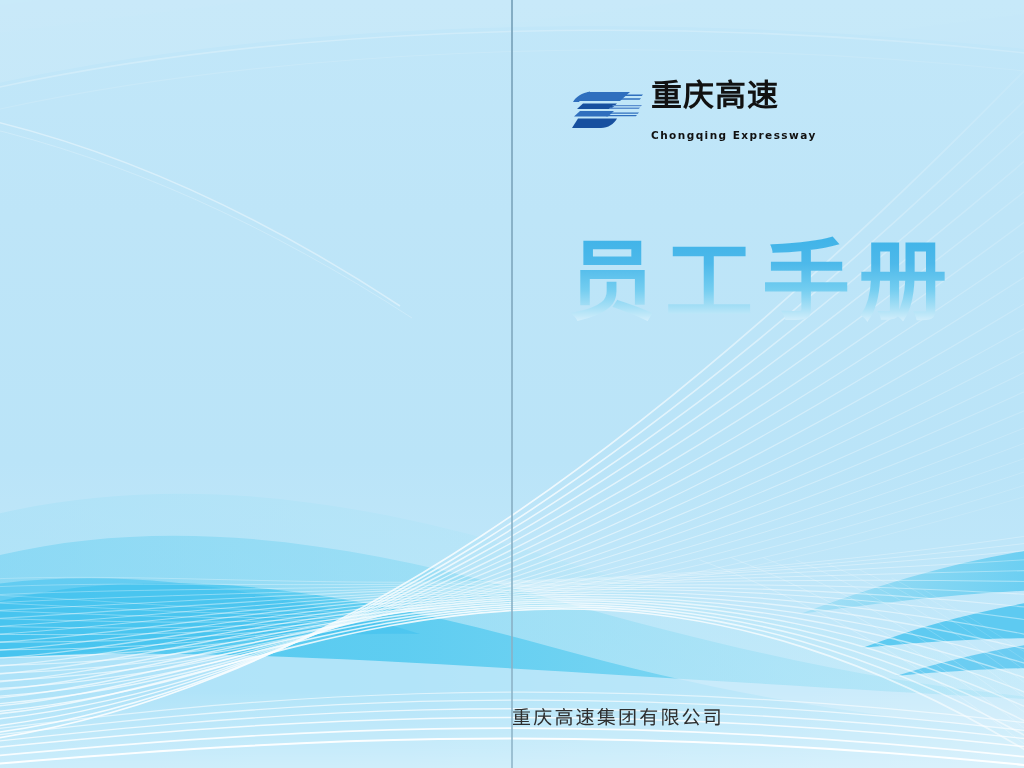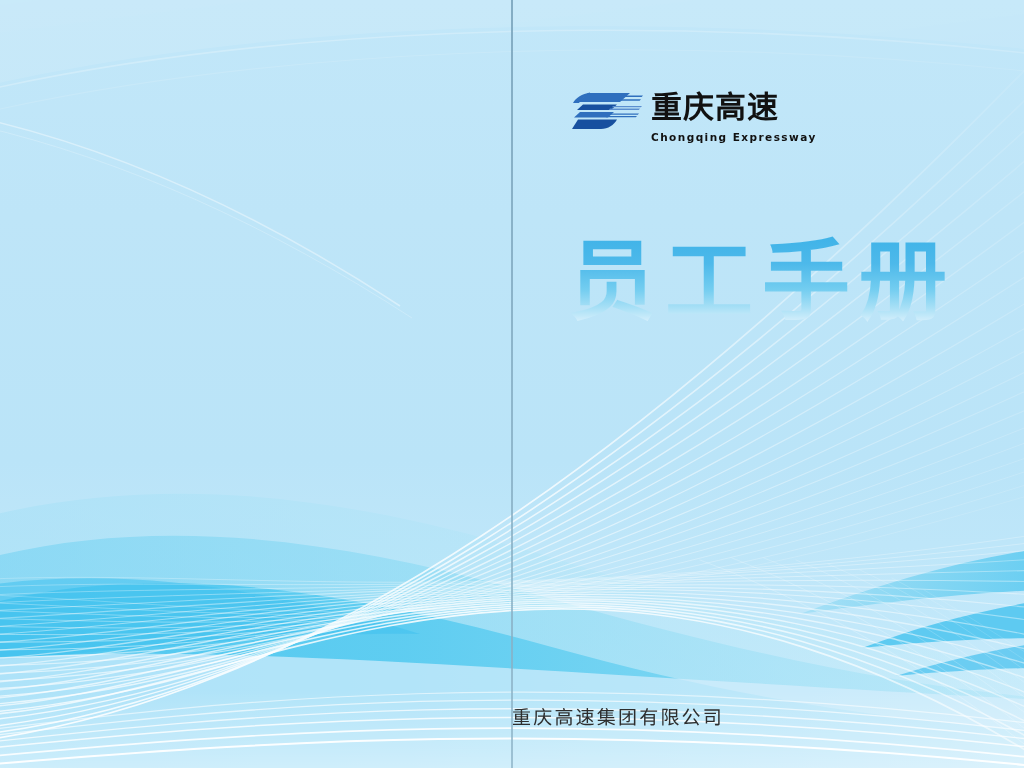--- a/index.html
+++ b/index.html
@@ -65,29 +65,28 @@
     line-height: 1;
   }
   .logo-cn {
     font-family: "DejaVu Sans", "Liberation Sans", sans-serif;
     font-size: 31px;
     font-weight: 700;
     color: #111111;
     letter-spacing: 1px;
     line-height: 1.02;
     white-space: nowrap;
-    margin-top: 12px;
   }
   .logo-en {
     font-family: "DejaVu Sans", "Liberation Sans", sans-serif;
     font-size: 10.5px;
     font-weight: 700;
     color: #111111;
     letter-spacing: 1.45px;
-    margin-top: 8px;
+    margin-top: 18px;
     white-space: nowrap;
   }
 
   
   .cover-title {
     position: absolute;
     left: 568px;
     top: 236px;
     width: 400px;
     z-index: 10;

